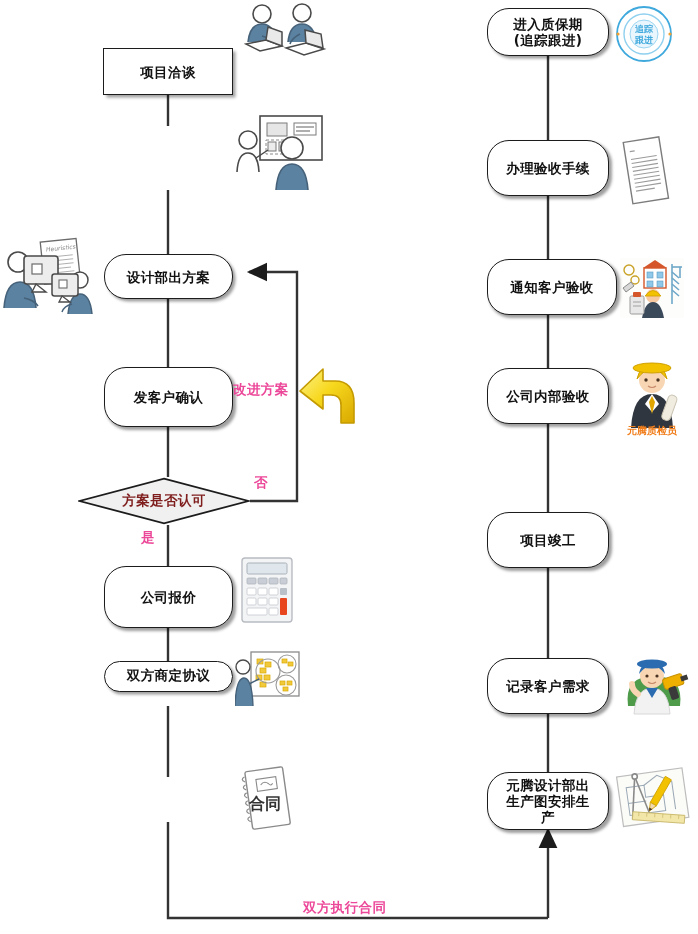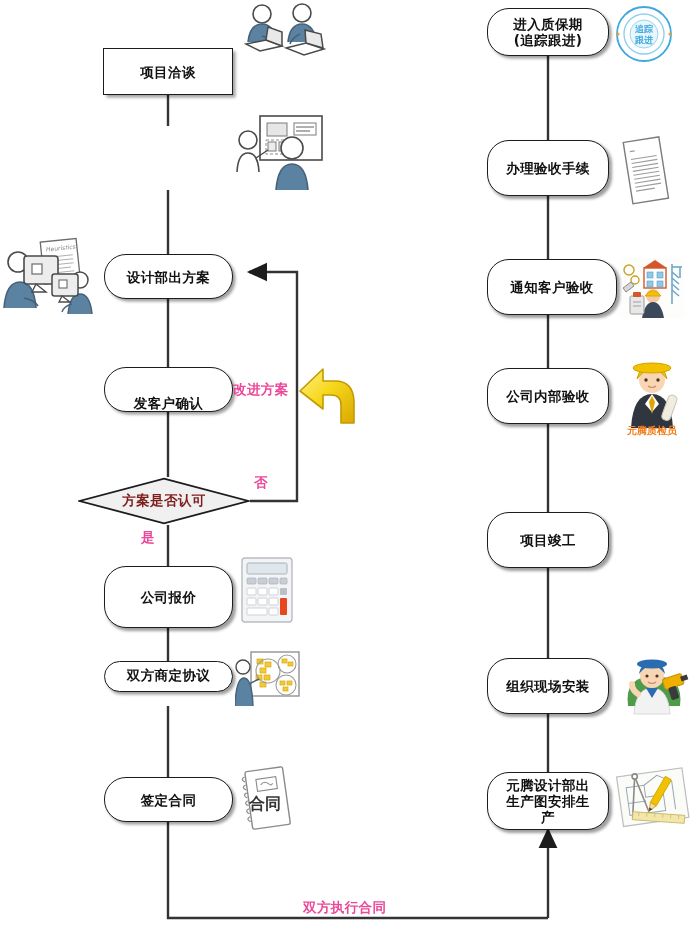--- a/index.html
+++ b/index.html
@@ -82,42 +82,39 @@
 
   <div class="node rect" style="left:103px;top:8px;width:130px;height:47px;">
     <span class="txt">项目洽谈</span>
   </div>
 
 
   <div class="node round" style="left:104px;top:254px;width:129px;height:45px;">
     <span class="txt">设计部出方案</span>
   </div>
 
-  <div class="node round" style="left:104px;top:367px;width:129px;height:45px;align-items:flex-end;">
+  <div class="node round" style="left:104px;top:367px;width:129px;height:60px;">
     <span class="txt">发客户确认</span>
   </div>
 
   <div class="diamond" style="left:78px;top:477px;width:172px;height:48px;">
     <svg width="172" height="48" viewBox="0 0 172 48">
       <polygon points="86,1.6 170.4,24 86,46.4 1.6,24" fill="#f0f0f0" stroke="#1c1c1c" stroke-width="1.8"></polygon>
     </svg>
     <div class="dlabel">方案是否认可</div>
   </div>
 
   <div class="node round" style="left:104px;top:566px;width:129px;height:62px;">
     <span class="txt">公司报价</span>
   </div>
 
   <div class="node round" style="left:104px;top:661px;width:129px;height:31px;font-family:Liberation Mono, monospace;">
     <span class="txt">双方商定协议</span>
   </div>
 
-  <div class="node round" style="left:104px;top:777px;width:129px;height:45px;">
-    <span class="txt">签定合同</span>
-  </div>
 
   <div class="node round" style="left:487px;top:140px;width:122px;height:56px;">
     <span class="txt">办理验收手续</span>
   </div>
 
   <div class="node round" style="left:487px;top:8px;width:122px;height:48px;">
     <span class="txt">进入质保期
 (追踪跟进)</span>
   </div>
 
@@ -127,21 +124,21 @@
 
   <div class="node round" style="left:487px;top:368px;width:122px;height:56px;">
     <span class="txt">公司内部验收</span>
   </div>
 
   <div class="node round" style="left:487px;top:512px;width:122px;height:56px;">
     <span class="txt">项目竣工</span>
   </div>
 
   <div class="node round" style="left:487px;top:658px;width:122px;height:56px;">
-    <span class="txt">组织现场安装</span>
+    <span class="txt">记录客户需求</span>
   </div>
 
   <div class="node round" style="left:487px;top:772px;width:122px;height:58px;">
     <span class="txt">元腾设计部出
 生产图安排生
 产</span>
   </div>
 
   <div class="edgelabel" style="left:233px;top:381px;">改进方案</div>
   <div class="edgelabel" style="left:254px;top:474px;">否</div>

